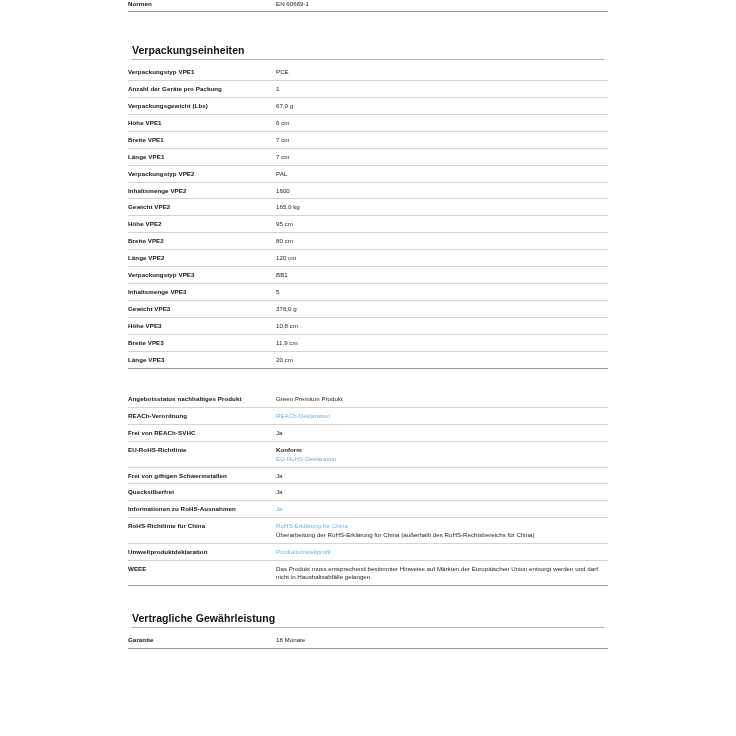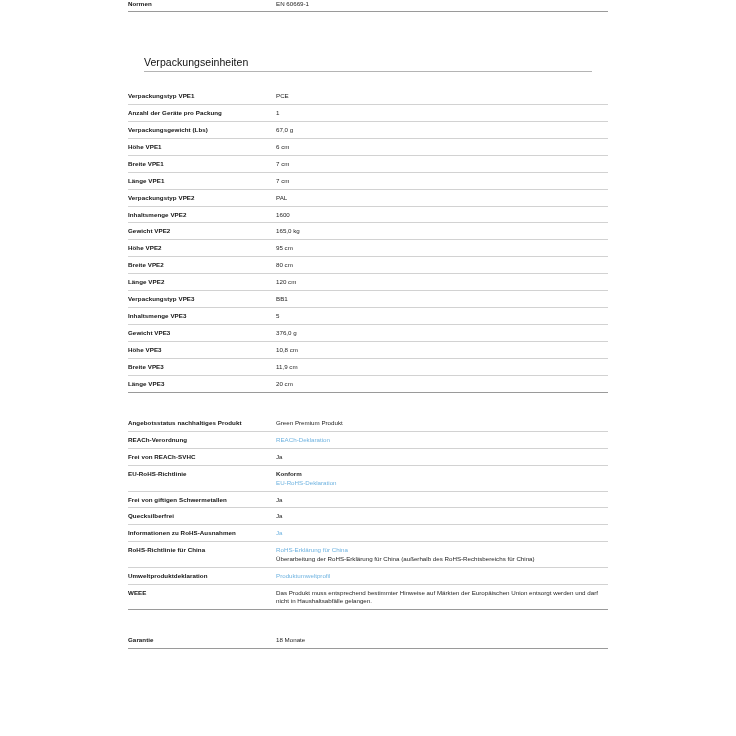--- a/index.html
+++ b/index.html
@@ -77,26 +77,26 @@
     padding-bottom: 3px;
   }
   .top-block {
     border-bottom: 1px solid #9a9a9a;
     margin-bottom: 0;
   }
 
   
   .section-head {
     font-size: 10.5px;
-    font-weight: normal;
+    font-weight: bold;
     color: #111111;
     letter-spacing: 0.005em;
     padding: 0 0 3px 0;
     border-bottom: 1px solid #b4b4b4;
-    margin: 16px;
+    margin: 4px;
   }
   .section-gap-lg { height: 28px; }
   .section-gap-md { height: 22px; }
 
   .section {
     margin: 0;
   }
   .label-2line { line-height: 1.3; }
 </style>
 </head>
@@ -266,20 +266,21 @@
             <td class="value">Das Produkt muss entsprechend bestimmter Hinweise auf Märkten der Europäischen Union entsorgt werden und darf nicht in Haushaltsabfälle gelangen.</td>
           </tr>
 
         </tbody>
       </table>
     </div>
 
     <div class="section-gap-md"></div>
 
     <div class="section">
+      <div class="section-head">Vertragliche Gewährleistung</div>
       <table class="spec-table">
         <tbody>
           <tr class="spec-row" style="border-bottom:1px solid #9a9a9a;">
             <td class="label">Garantie</td>
             <td class="value bold">18 Monate</td>
           </tr>
         </tbody>
       </table>
     </div>
 

